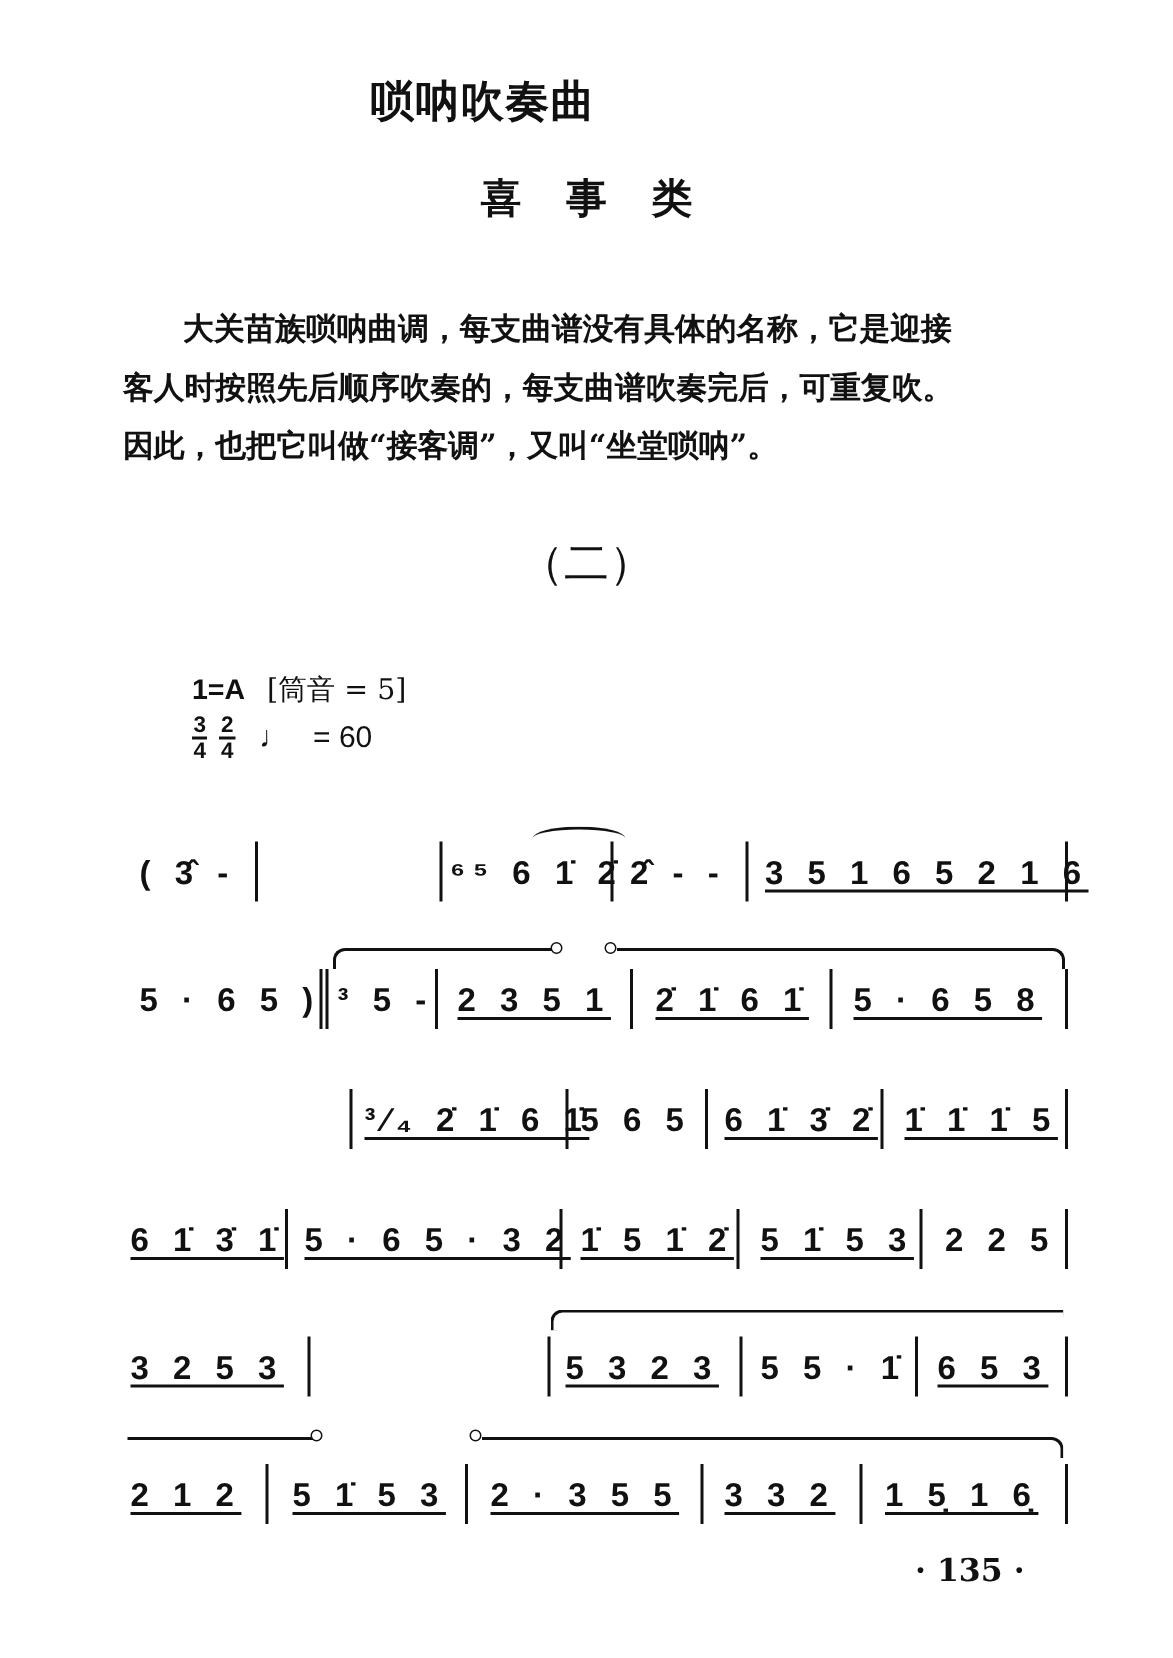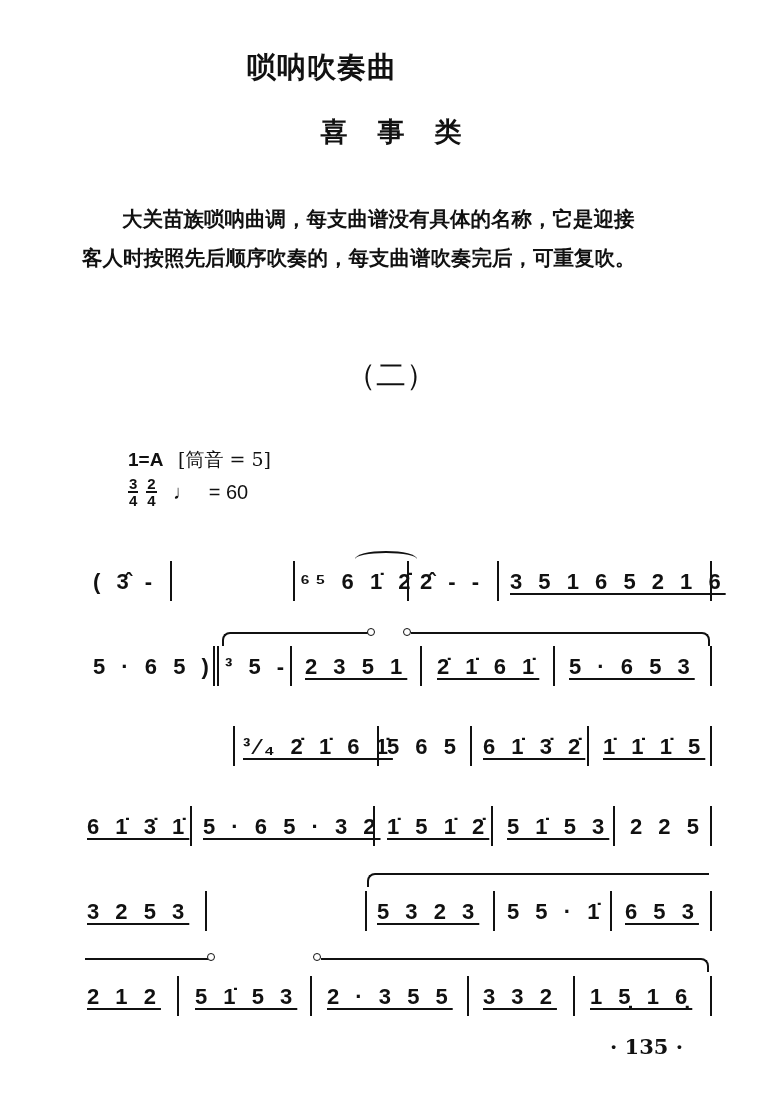--- a/index.html
+++ b/index.html
@@ -38,20 +38,21 @@
 </style>
 </head>
 <body>
 
 <div class="title">唢呐吹奏曲</div>
 <div class="subtitle">喜事类</div>
 
 <div class="intro">
   <p class="first">大关苗族唢呐曲调，每支曲谱没有具体的名称，它是迎接</p>
   <p>客人时按照先后顺序吹奏的，每支曲谱吹奏完后，可重复吹。</p>
+  <p>因此，也把它叫做“接客调”，又叫“坐堂唢呐”。</p>
 </div>
 
 <div class="section">（二）</div>
 
 <div class="meta">
   <span class="key">1=A</span>
   <span class="range">[筒音 = 5]</span>
 </div>
 <div class="meta2">
   <span class="frac">
@@ -88,21 +89,21 @@
   <div class="bracket right" style="left:326px;top:-8px;width:297px"></div>
   <div class="staff-line">
     <span class="m" style="left:8px">5 · 6 5 )</span>
     <div class="dbar" style="left:128px"></div>
     <span class="m" style="left:140px">³ 5 -</span>
     <div class="bar" style="left:205px"></div>
     <span class="m ul" style="left:220px">2 3  5 1</span>
     <div class="bar" style="left:335px"></div>
     <span class="m ul" style="left:352px">2̇ 1̇  6 1̇</span>
     <div class="bar" style="left:468px"></div>
-    <span class="m ul" style="left:484px">5 · 6  5 3</span>
+    <span class="m ul" style="left:484px">5 · 6  5 8</span>
     <div class="bar" style="left:625px"></div>
   </div>
 </div>
 
 <div class="staff" style="top:720px">
   <div class="staff-line">
     <div class="bar" style="left:148px"></div>
     <span class="m ul" style="left:158px">³⁄₄ 2̇ 1̇  6 1̇</span>
     <div class="bar" style="left:292px"></div>
     <span class="m" style="left:302px">5  6 5</span>

